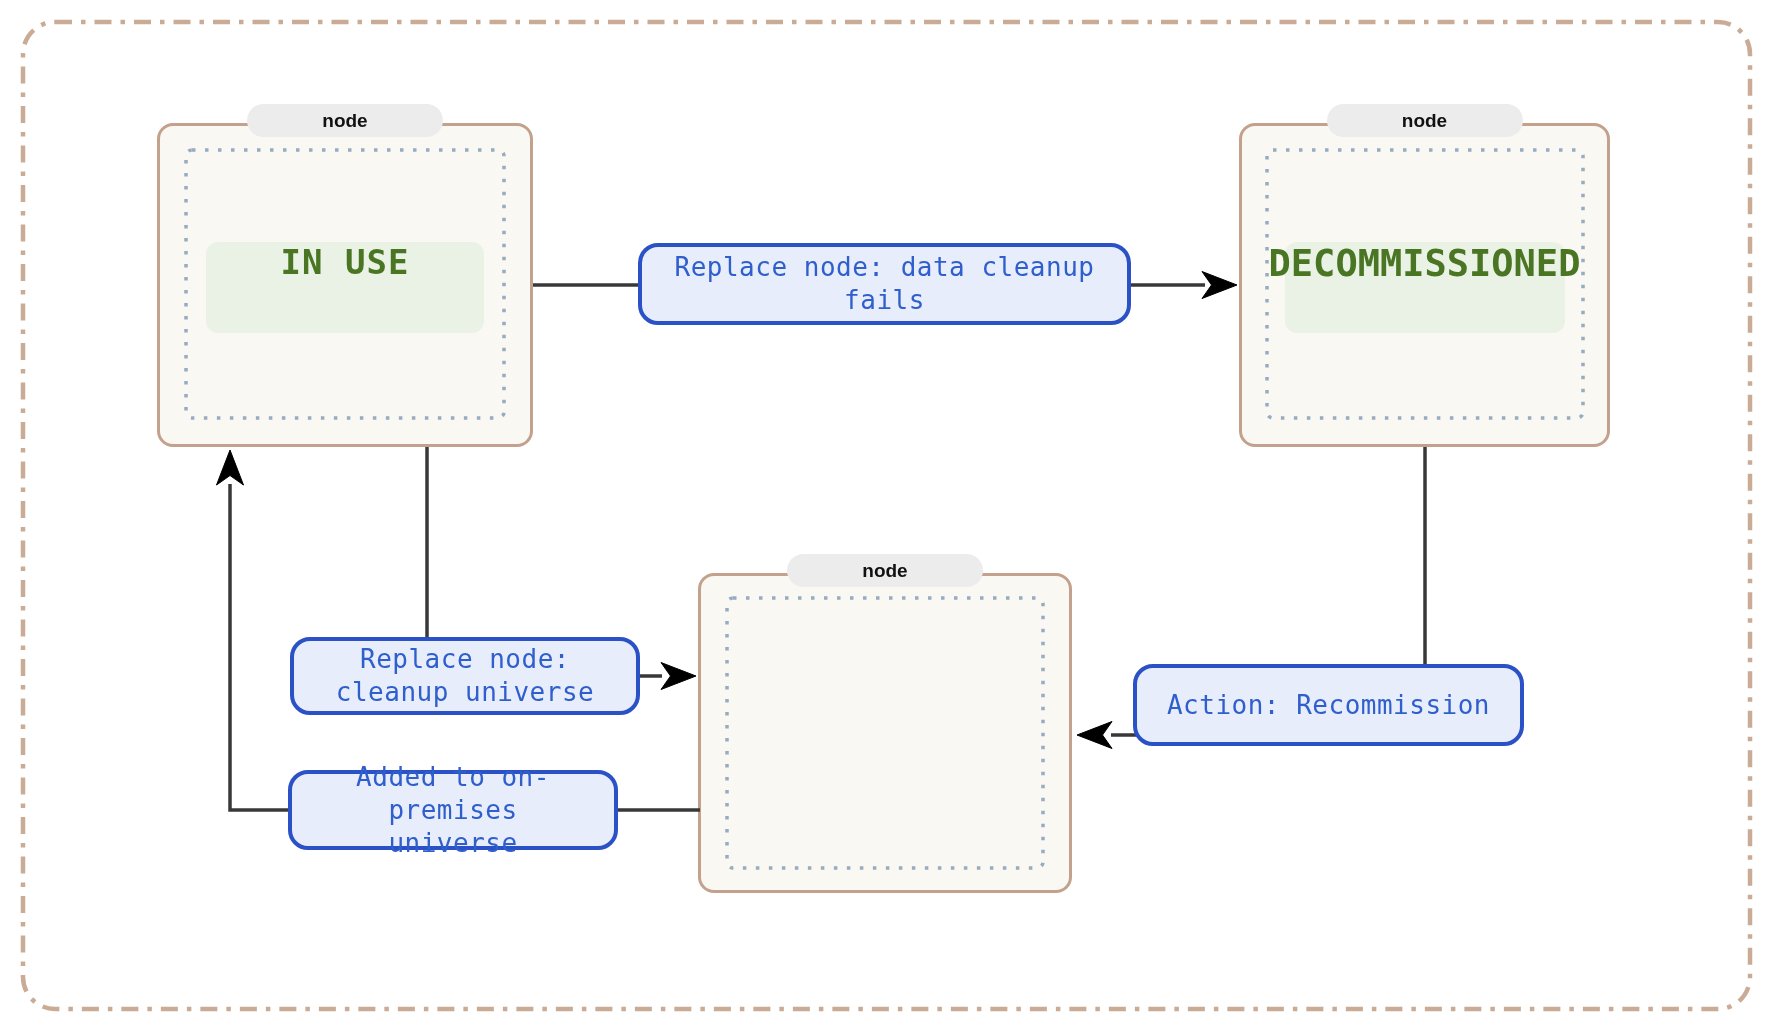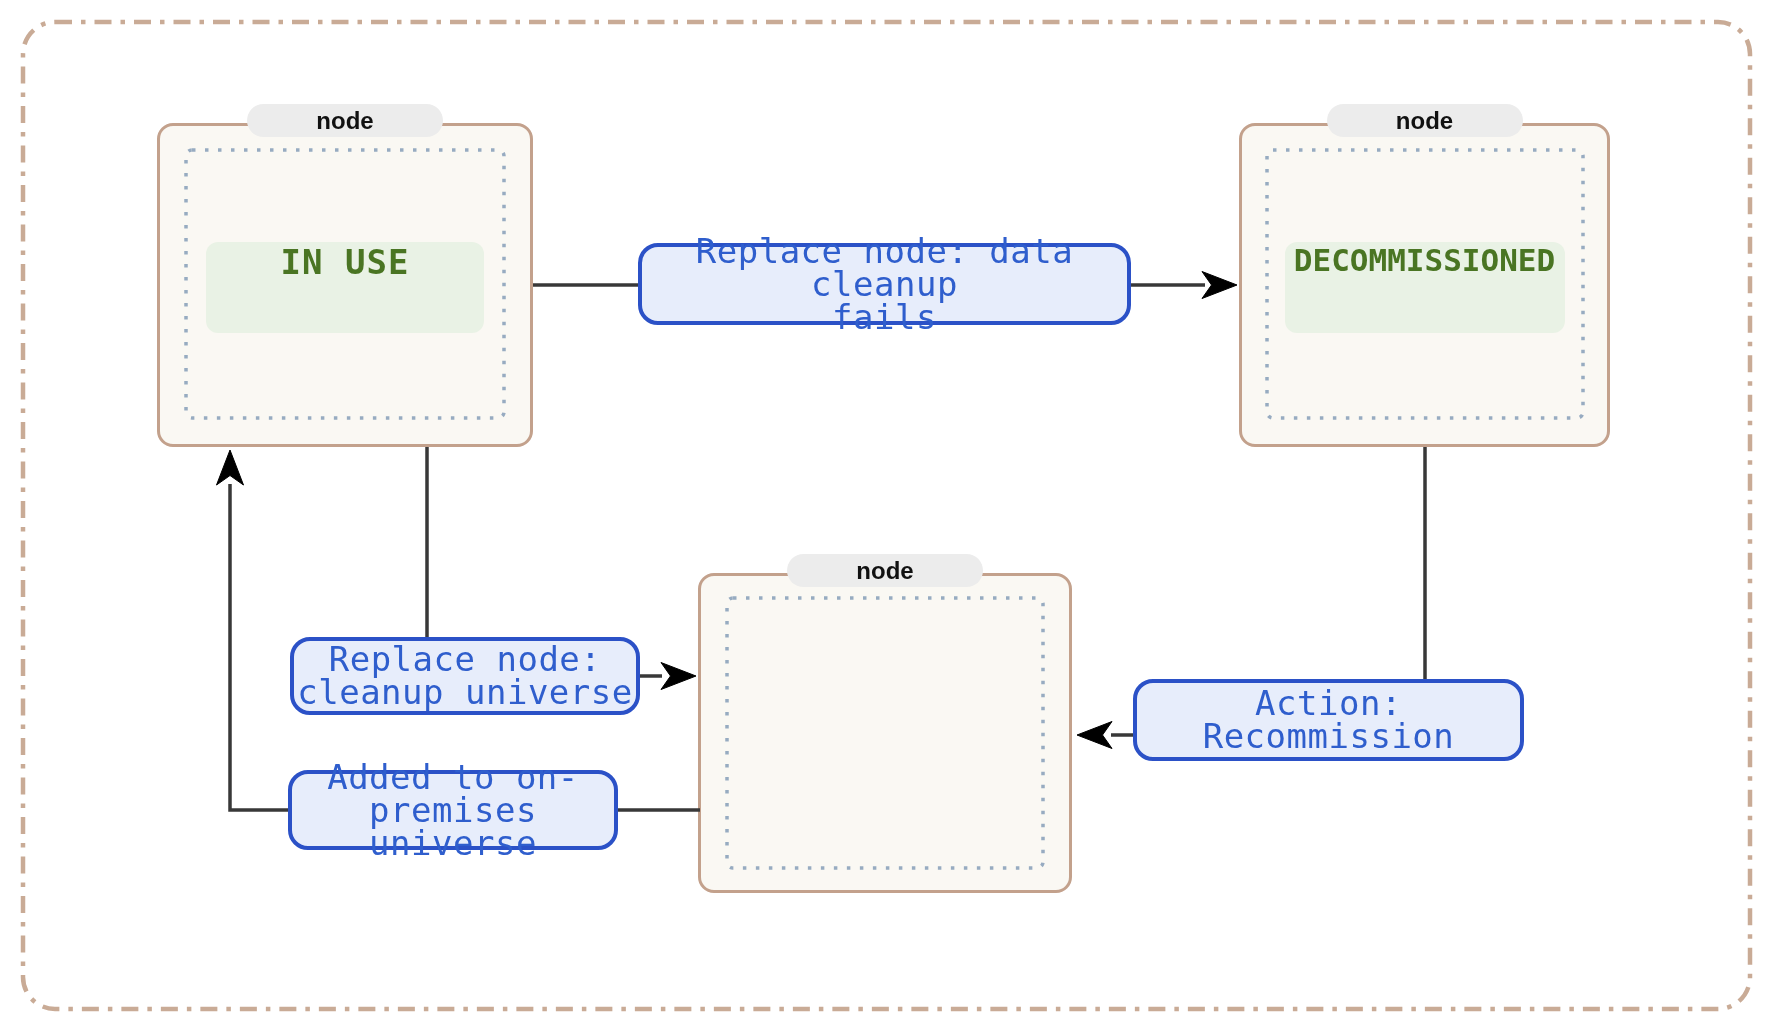--- a/index.html
+++ b/index.html
@@ -38,21 +38,21 @@
     transform: translateX(-50%);
     width: 196px;
     height: 33px;
     background: var(--tab-fill, #ececec);
     border-radius: 17px;
     display: flex;
     align-items: center;
     justify-content: center;
     font-family: "Liberation Sans", sans-serif;
     font-weight: 700;
-    font-size: 24px;
+    font-size: 19px;
     color: var(--tab-text, #111111);
     line-height: 1;
   }
   .state-pill {
     position: absolute;
     top: 116px;
     left: 50%;
     transform: translateX(-50%);
     height: 91px;
     background: var(--state-fill, #e9f2e5);
@@ -95,21 +95,21 @@
     position: absolute;
     background: var(--edge-label-fill, #e7edfb);
     border: 4px solid var(--edge-label-border, #2b51c7);
     border-radius: 20px;
     box-sizing: border-box;
     display: flex;
     align-items: center;
     justify-content: center;
     text-align: center;
     font-family: "DejaVu Sans Mono", monospace;
-    font-size: 34px;
+    font-size: 26px;
     line-height: 33px;
     font-weight: 500;
     letter-spacing: 0.5px;
     color: var(--edge-label-text, #2f5ecd);
     white-space: pre-line;
   }
 </style>
 </head>
 <body>
 
@@ -125,21 +125,21 @@
     </div>
     <div class="state-pill mono" style="width:278px; font-size:34px;">
       <span>IN USE</span>
     </div>
   </div>
 
   <div class="node" style="left:1239px; top:123px; width:371px; height:324px;">
     <div class="tab">
       <span>node</span>
     </div>
-    <div class="state-pill mono" style="width:280px; font-size:31px; letter-spacing:0;">
+    <div class="state-pill mono" style="width:280px; font-size:37px; letter-spacing:0;">
       <span>DECOMMISSIONED</span>
     </div>
   </div>
 
   <div class="node" style="left:698px; top:573px; width:374px; height:320px;">
     <div class="tab">
       <span>node</span>
     </div>
   </div>
 
@@ -164,15 +164,15 @@
 
   <div class="edge-label" style="left:638px; top:243px; width:493px; height:82px;">Replace node: data cleanup
 fails</div>
 
   <div class="edge-label" style="left:290px; top:637px; width:350px; height:78px;">Replace node:
 cleanup universe</div>
 
   <div class="edge-label" style="left:288px; top:770px; width:330px; height:80px;">Added to on-premises
 universe</div>
 
-  <div class="edge-label" style="left:1133px; top:679px; width:391px; height:82px;">Action: Recommission</div>
+  <div class="edge-label" style="left:1133px; top:664px; width:391px; height:82px;">Action: Recommission</div>
 
 </div>
 
 </body></html>

